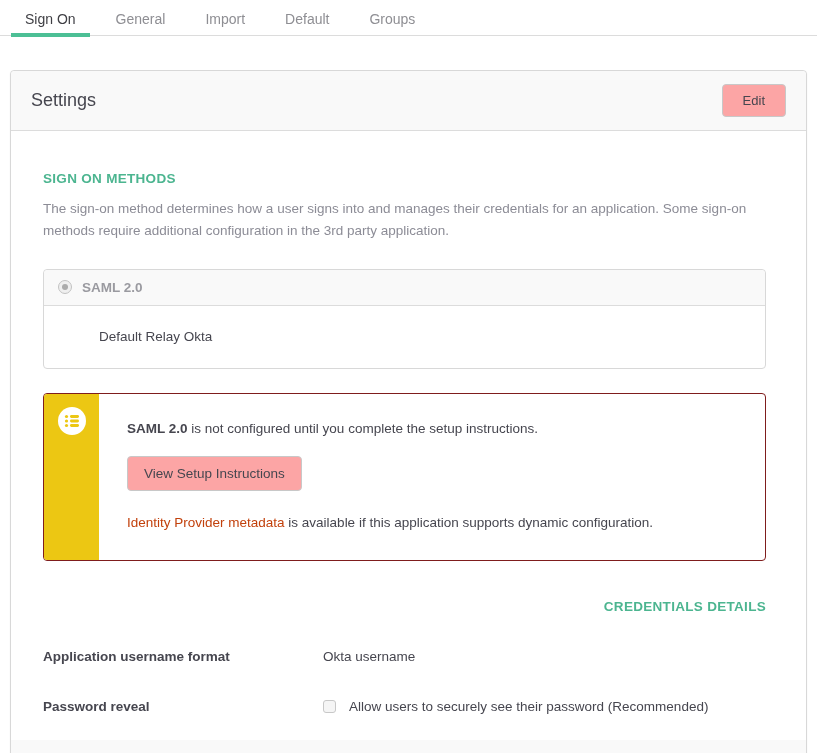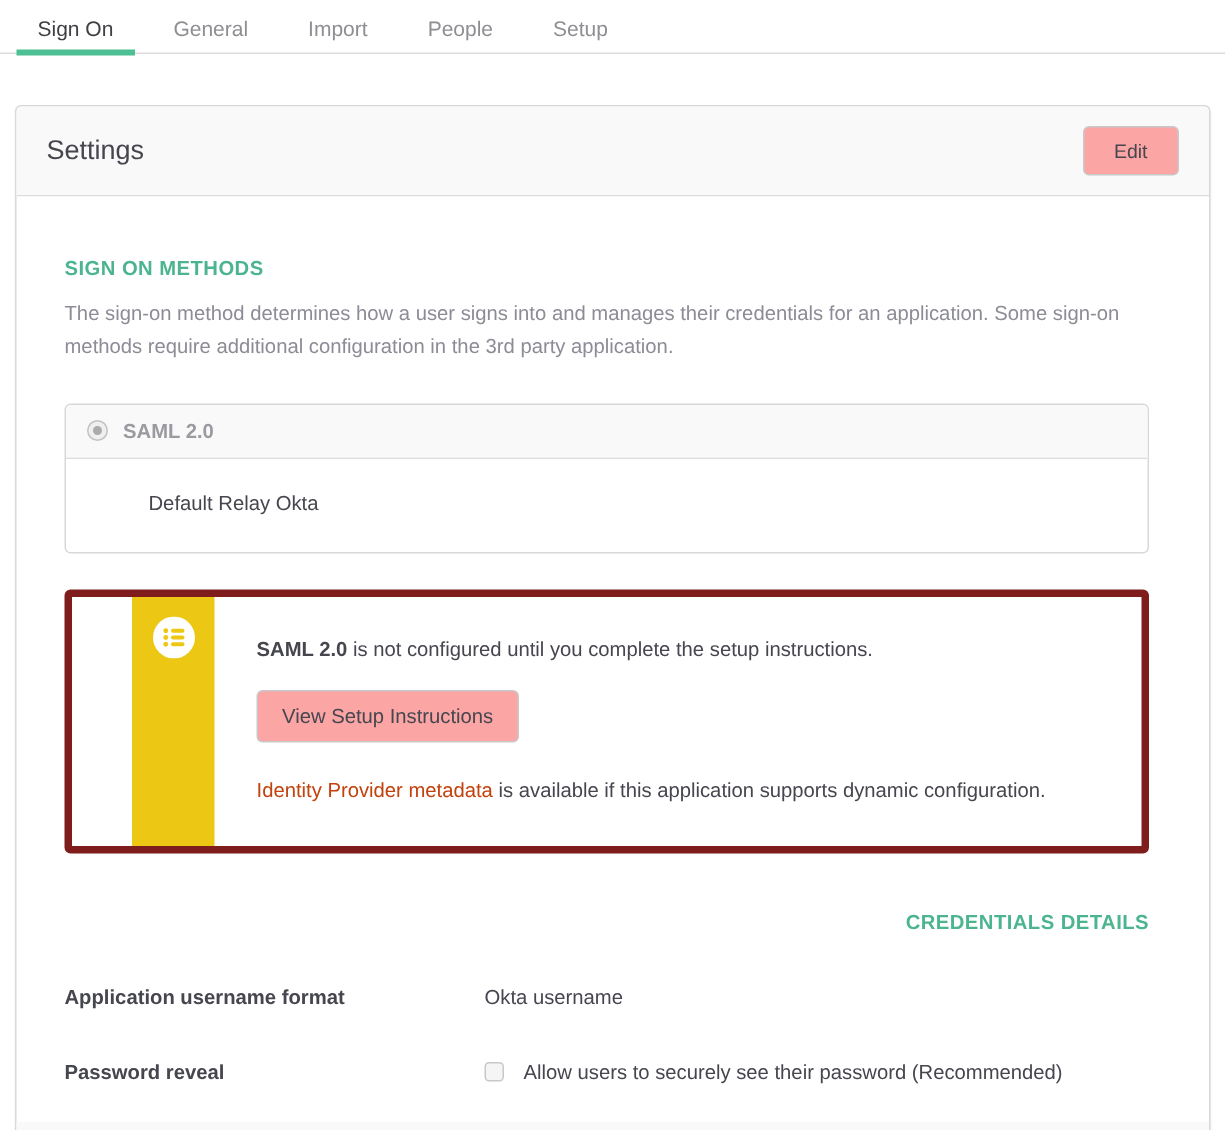--- a/index.html
+++ b/index.html
@@ -108,24 +108,23 @@
     background:#ababab;
   }
   .method-name { color:#9a9aa0; font-weight:bold; font-size:13.5px; }
   .method-body { padding:21px 20px 23px 55px; }
   .method-link { color:#46464f; font-size:13.5px; cursor:pointer; }
 
   
   .callout {
     margin-top:24px;
     display:flex;
-    border:5px solid #7f1d1d;
+    border:1px solid #7f1d1d;
     border-radius:4px;
     overflow:hidden;
-    padding-left:40px;
   }
   .callout-stripe {
     width:55px;
     background:#ecc713;
     flex:0 0 55px;
     display:flex;
     justify-content:center;
     align-items:flex-start;
     padding-top:13px;
   }
@@ -168,22 +167,22 @@
 </style>
 </head>
 <body>
 
 <div class="page">
 
   <div class="tabs">
     <div class="tab active">Sign On</div>
     <div class="tab">General</div>
     <div class="tab">Import</div>
-    <div class="tab">People</div>
-    <div class="tab">Setup</div>
+    <div class="tab">Default</div>
+    <div class="tab">Groups</div>
   </div>
 
   <div class="panel">
 
     <div class="panel-header">
       <div class="panel-title">Settings</div>
       <button class="btn">Edit</button>
     </div>
 
     <div class="panel-body">

